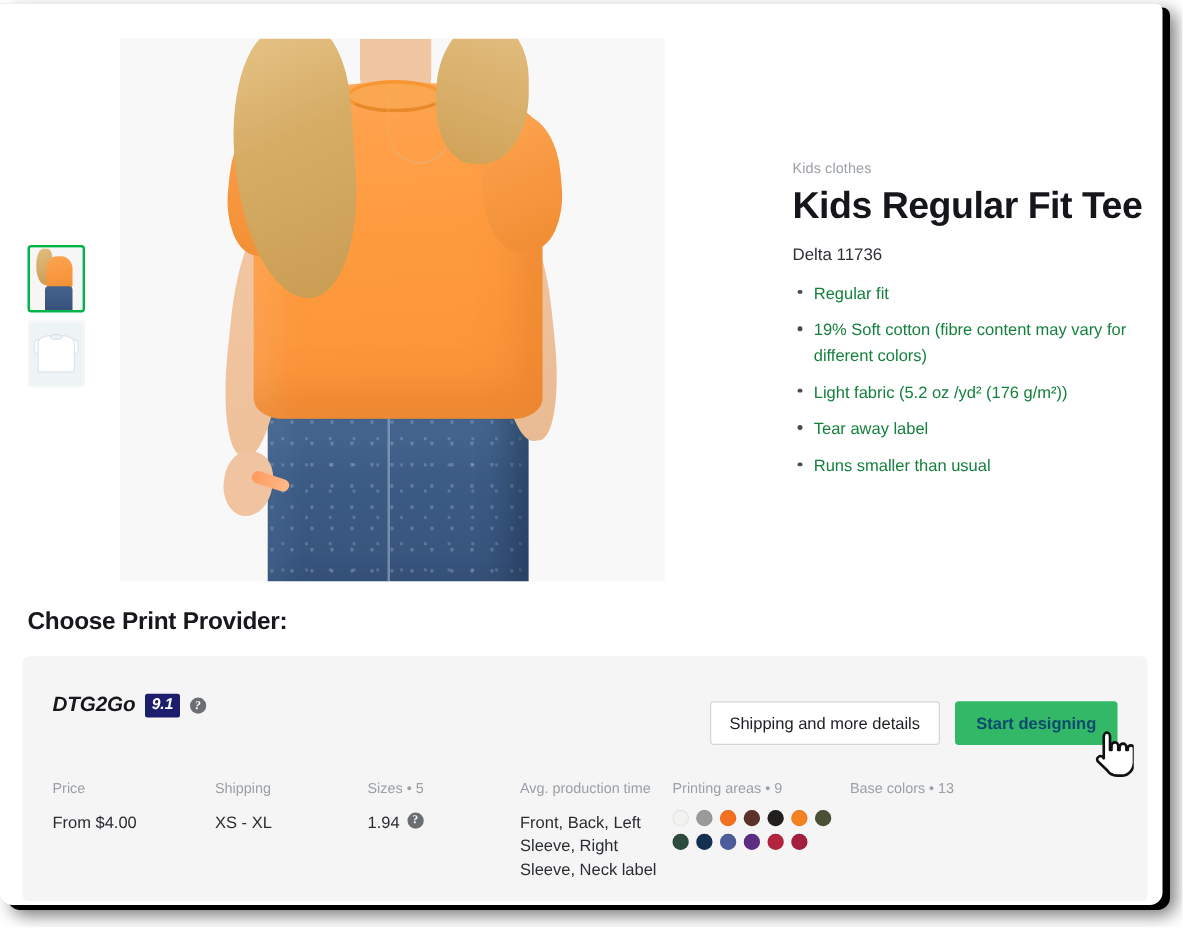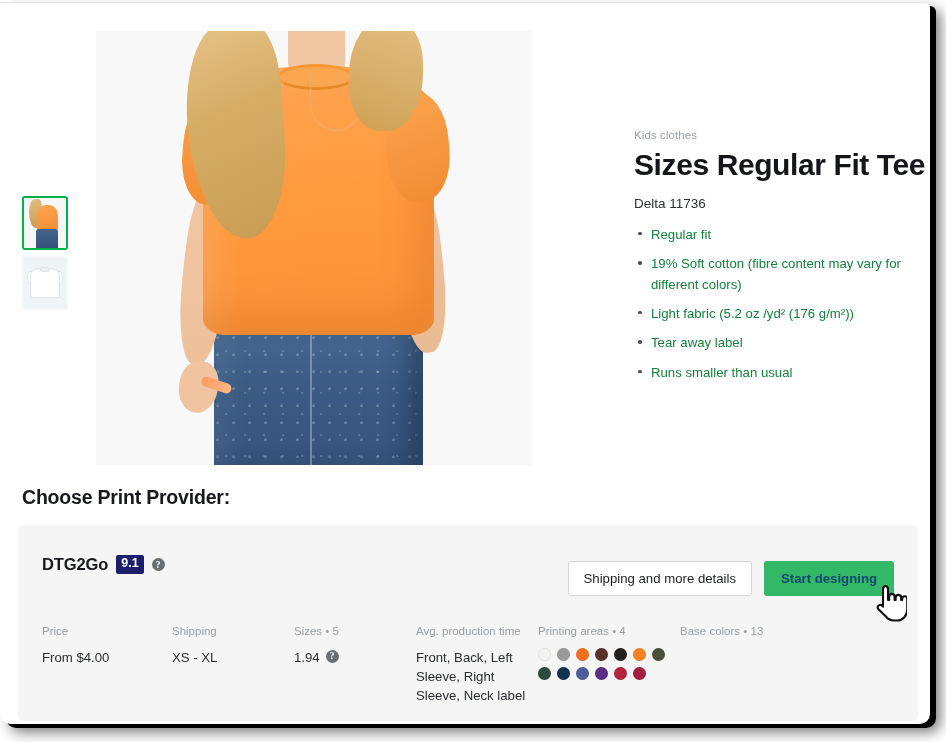--- a/index.html
+++ b/index.html
@@ -247,21 +247,21 @@
   #provider-card {
     position: absolute;
     left: 18px; top: 522px;
     width: 900px; height: 196px;
     background: #f5f5f5;
     border-radius: 5px;
   }
 
   #provider-header {
     position: absolute;
-    left: 24px; top: 30px;
+    left: 24px; top: 30px; font-style: italic;
   }
   #provider-name-row {
     display: flex;
     align-items: center;
     gap: 8px;
   }
   #provider-name {
     font-size: 16.5px;
     font-weight: 700;
     color: #16181c;
@@ -443,21 +443,21 @@
           <div class="m-sleeve-r"></div>
           <div class="m-collar"></div>
           <div class="m-necklace"></div>
           <div class="m-hair-l"></div>
           <div class="m-hair-r"></div>
         </div>
       </div>
 
       <div id="product-info">
         <div id="eyebrow">Kids clothes</div>
-        <h1 id="product-title">Sizes Regular Fit Tee</h1>
+        <h1 id="product-title">Kids Regular Fit Tee</h1>
         <div id="product-sku">Delta 11736</div>
         <ul id="feature-list">
           <li>Regular fit</li>
           <li>19% Soft cotton (fibre content may vary for different colors)</li>
           <li>Light fabric (5.2 oz /yd² (176 g/m²))</li>
           <li>Tear away label</li>
           <li>Runs smaller than usual</li>
         </ul>
       </div>
     </div>
@@ -478,21 +478,21 @@
         <button id="btn-details">Shipping and more details</button>
         <button id="btn-start">Start designing</button>
       </div>
 
       <div id="spec-grid">
 
         <div class="spec-label">Price</div>
         <div class="spec-label">Shipping</div>
         <div class="spec-label">Sizes • 5</div>
         <div class="spec-label">Avg. production time</div>
-        <div class="spec-label">Printing areas • 4</div>
+        <div class="spec-label">Printing areas • 9</div>
         <div class="spec-label">Base colors • 13</div>
 
         <div class="spec-value">From $4.00</div>
         <div class="spec-value">XS - XL</div>
         <div class="spec-value">
           <span>1.94</span>
           <span class="help-icon">?</span>
         </div>
         <div class="spec-value">Front, Back, Left Sleeve, Right Sleeve, Neck label</div>
         <div class="spec-value">

